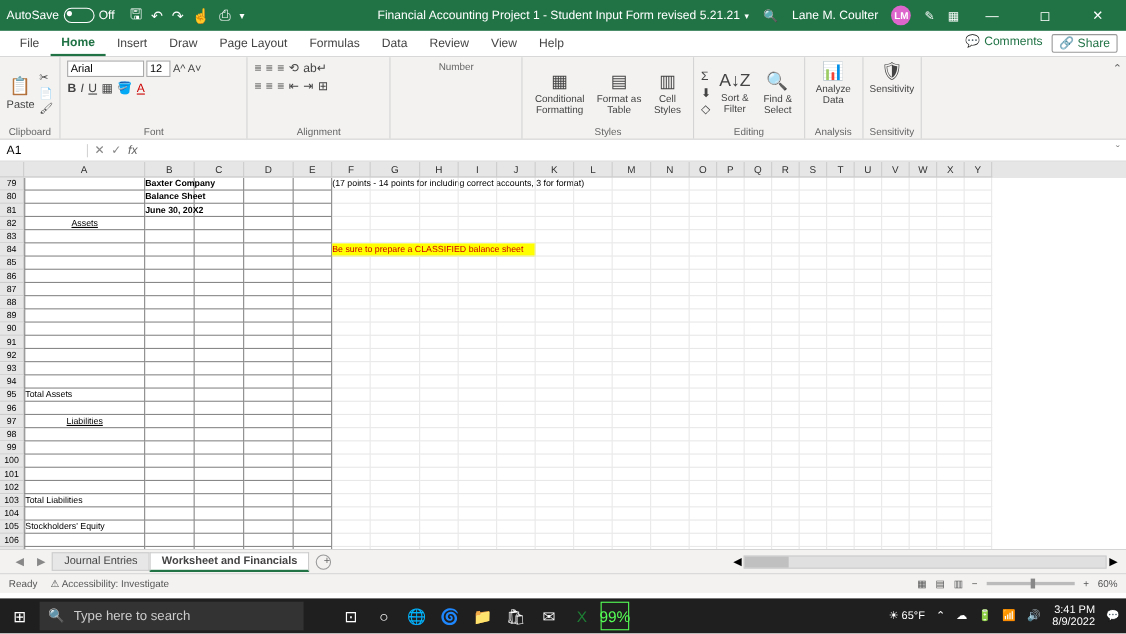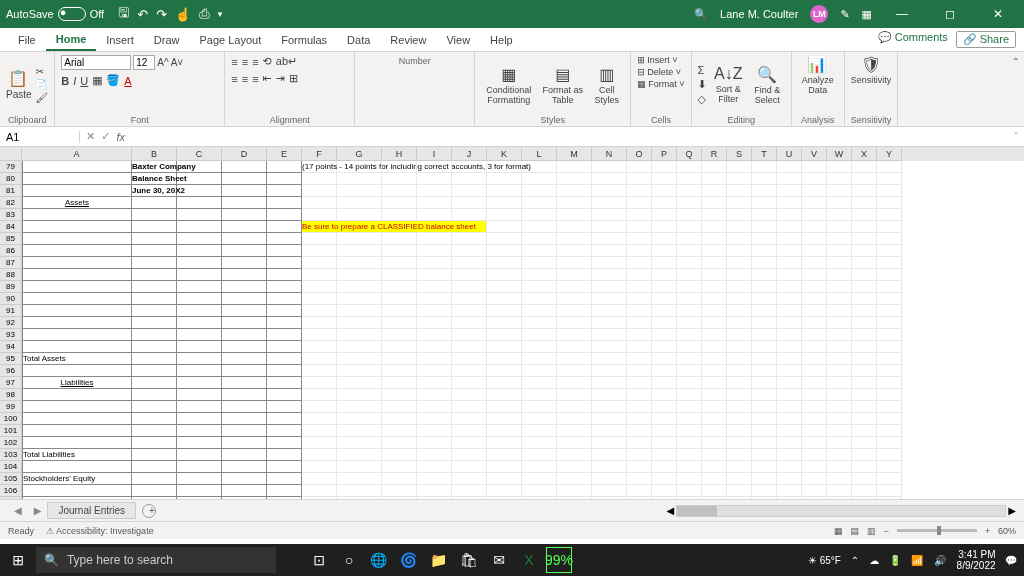--- a/index.html
+++ b/index.html
@@ -96,20 +96,23 @@
     <span class="toggle"></span>
     <span>Off</span>
   </div>
   <div class="qat">
     <span>🖫</span>
     <span>↶</span>
     <span>↷</span>
     <span>☝</span>
     <span>⎙</span>
     <span style="font-size:9px;">▾</span>
+  </div>
+  <div class="title-text">
+    <span>Financial Accounting Project 1 - Student Input Form revised 5.21.21</span><span class="dd">▾</span>
   </div>
   <div class="right">
     <span>🔍</span>
     <span>Lane M. Coulter</span>
     <span class="avatar">LM</span>
     <span>✎</span>
     <span>▦</span>
     <span class="winbtn">—</span>
     <span class="winbtn">◻</span>
     <span class="winbtn">✕</span>
@@ -199,28 +202,20 @@
       <div class="btn-col">
           <span class="ic">▤</span>
           <span class="small-lbl" style="width:45px;">Format as Table</span>
         </div>
       <div class="btn-col">
           <span class="ic">▥</span>
           <span class="small-lbl" style="width:35px;">Cell Styles</span>
         </div>
     </div>
     <div class="group-label">Styles</div>
-  </div>
-  <div class="group">
-    <div class="vstack" style="font-size:9px;">
-      <span>⊞ <span>Insert</span> ˅</span>
-      <span>⊟ <span>Delete</span> ˅</span>
-      <span>▦ <span>Format</span> ˅</span>
-    </div>
-    <div class="group-label">Cells</div>
   </div>
   <div class="group">
     <div class="group-body">
       <div class="vstack" style="font-size:11px;">
         <span>Σ</span>
         <span>⬇</span>
         <span>◇</span>
       </div>
       <div class="btn-col">
           <span class="ic">A↓Z</span>
@@ -1099,20 +1094,21 @@
         <div class="cell" style="width: 25px;"></div>
         <div class="cell" style="width: 25px;"></div>
       </div>
     </div>
 </div>
 
 <div class="sheettabs">
   <span class="nav">◀</span>
   <span class="nav">▶</span>
   <span class="st">Journal Entries</span>
+  <span class="st active">Worksheet and Financials</span>
   <span class="plus">+</span>
   <div class="hscroll">
     <span>◀</span>
     <div class="track">
         <div class="thumb"></div>
       </div>
     <span>▶</span>
   </div>
 </div>
 

